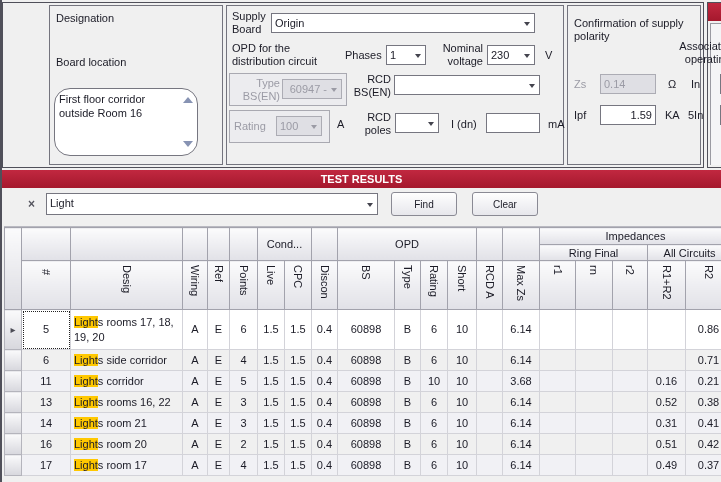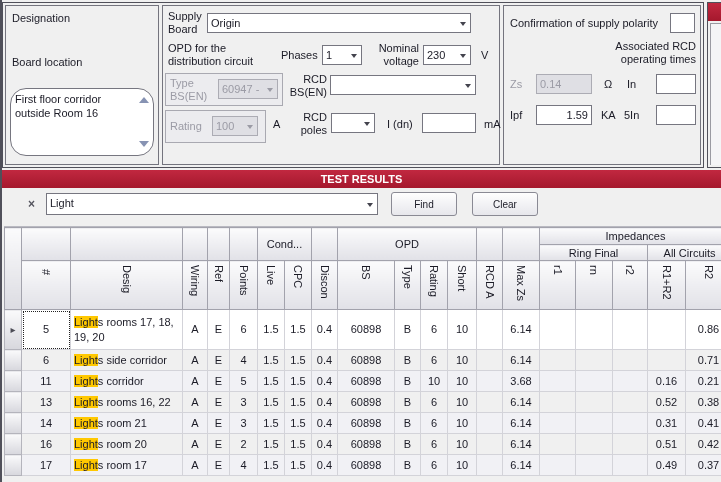--- a/index.html
+++ b/index.html
@@ -21,21 +21,21 @@
   .redbar .chevrons { position:absolute; right:5px; top:4px; line-height:0; }
 
   
   .top-region { display:flex; height:168px; padding-top:2px; gap:3px; }
   .board-panel { width:702px; border:1px solid #50505A; background:#F0F0F0; display:flex; flex-direction:column; }
   .sliver-panel { flex:1; border:1px solid #50505A; border-right:none; display:flex; flex-direction:column; }
   .sliver-content { flex:1; border-top:1px solid #9a9aa2; background:#F4F4F6; margin:2px 0 2px 2px; border-left:1px solid #9a9aa2; }
 
   .board-content { flex:1; display:flex; padding:2px 2px 2px 2px; gap:3px; }
   .groupbox { border:1px solid #74747E; position:relative; background:#F0F0F0; }
-  .gb-left  { width:154px; }
+  .gb-left  { width:174px;margin-left:44px; }
   .gb-mid   { width:338px; }
   .gb-right { flex:1; }
 
   .lbl { position:absolute; line-height:13px; }
   .lbl.right { text-align:right; }
   .dim { color:#9B9BA5; }
 
   .field, .combo {
     position:absolute; background:#fff; border:1px solid #767680;
     height:20px; padding:2px 3px; line-height:15px; overflow:hidden;
@@ -128,21 +128,21 @@
           <div class="lbl" style="left:118px; top:43px;">Phases</div>
           <div class="combo" style="left:159px; top:39px; width:40px;">
             <span>1</span><span class="carrow"></span>
           </div>
           <div class="lbl right" style="left:204px; top:36px; width:52px;">Nominal voltage</div>
           <div class="combo" style="left:260px; top:39px; width:48px;">
             <span>230</span><span class="carrow"></span>
           </div>
           <div class="lbl" style="left:318px; top:43px;">V</div>
 
-          <div class="inset" style="left:2px; top:67px; width:118px; height:33px;">
+          <div class="inset" style="left:2px; top:67px; width:118px; height:33px;text-align:right;">
             <div class="lbl dim" style="left:4px; top:3px; width:46px;">Type BS(EN)</div>
             <div class="combo dis-combo" style="left:52px; top:5px; width:60px;">
               <span>60947 - 2</span><span class="carrow dim2"></span>
             </div>
           </div>
           <div class="lbl right" style="left:118px; top:67px; width:46px;">RCD BS(EN)</div>
           <div class="combo" style="left:167px; top:69px; width:146px;">
             <span></span><span class="carrow"></span>
           </div>
 

